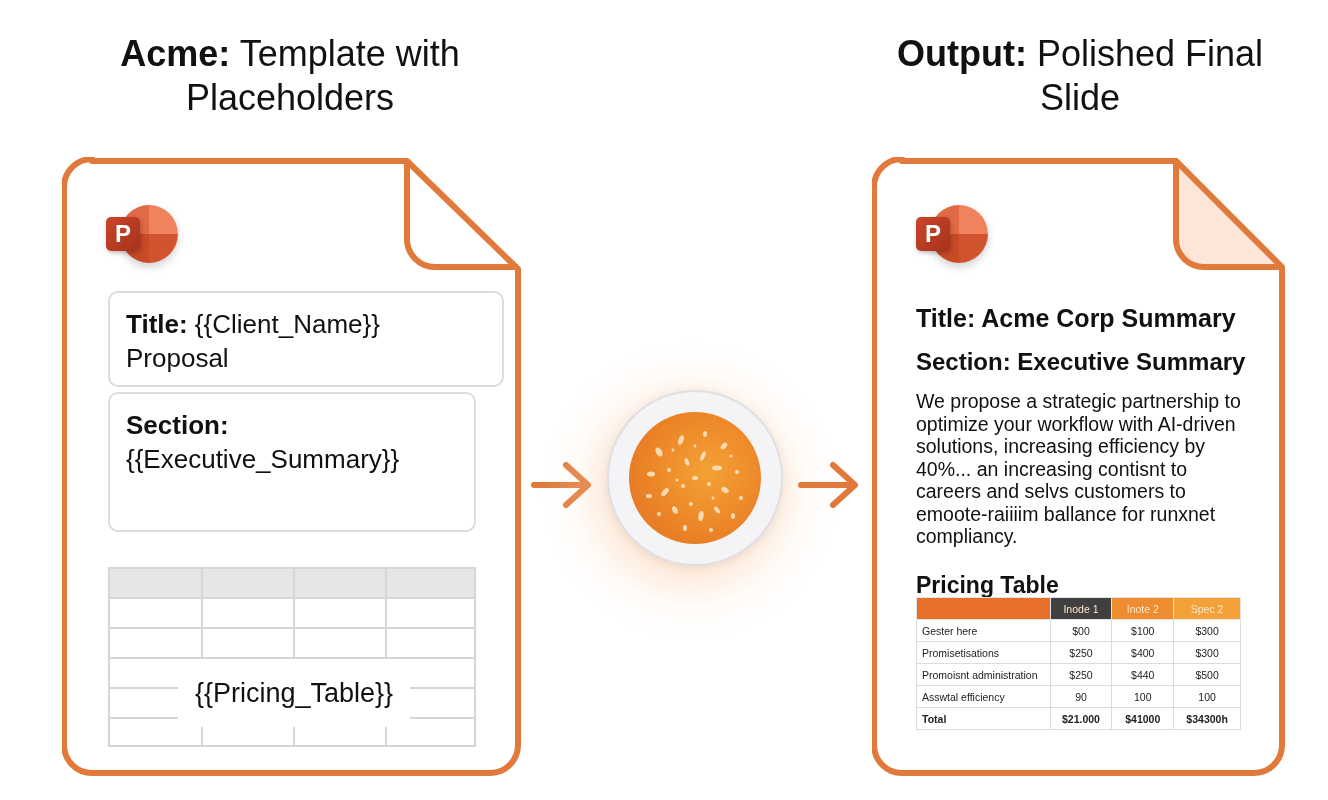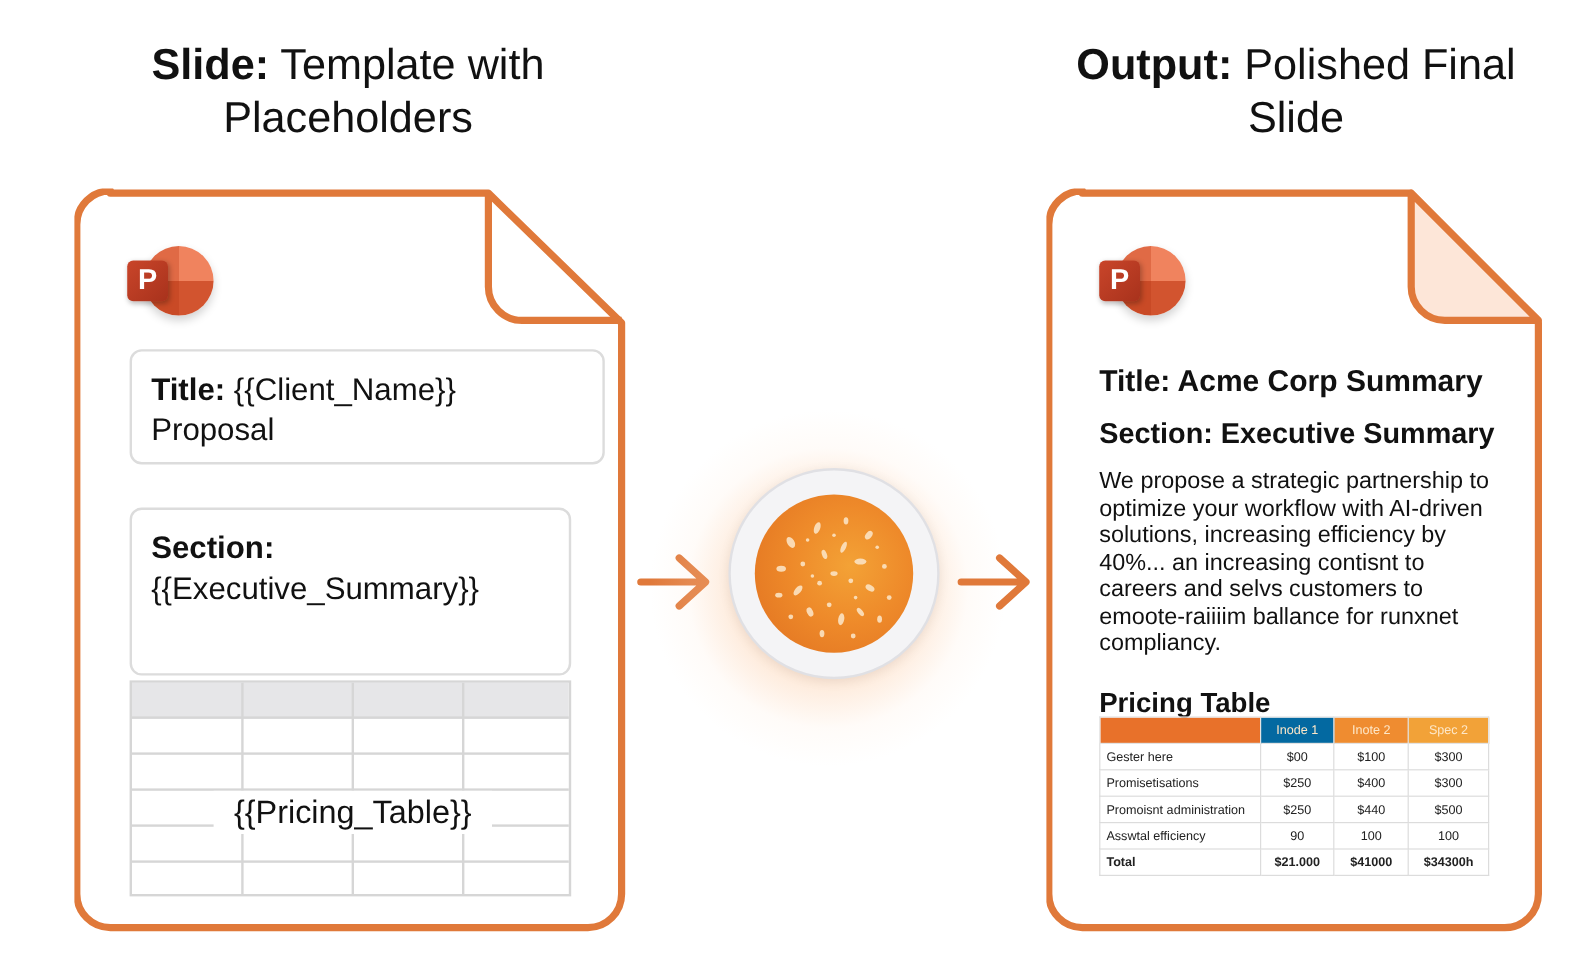--- a/index.html
+++ b/index.html
@@ -27,21 +27,21 @@
   .box { position: absolute; border: 2px solid #dcdcdc; border-radius: 10px; background: #fff;
     padding: 14px 16px; font-size: 26px; line-height: 34px; color: #111; }
   .box b { font-weight: bold; }
 
   .ph-table { position: absolute; left: 46px; top: 410px; width: 368px; height: 180px;
     border: 2px solid #d6d6d6; }
   .ph-table .hdr { position: absolute; left: 0; top: 0; right: 0; height: 30px; background: #e6e6e8; border-bottom: 2px solid #d6d6d6; }
   .ph-table .hl { position: absolute; left: 0; right: 0; height: 0; border-top: 2px solid #d6d6d6; }
   .ph-table .vl { position: absolute; top: 0; bottom: 0; width: 0; border-left: 2px solid #d6d6d6; }
   .ph-table .label { position: absolute; left: 68px; top: 90px; width: 232px; text-align: center;
-    font-size: 27px; line-height: 36px; background: #fff; padding: 0 6px; }
+    font-size: 27px; line-height: 36px; background: #fff; padding: 16px 6px; }
 
   .arrow { position: absolute; }
   #arrow-1 { left: 530px; top: 457px; }
   #arrow-2 { left: 797px; top: 457px; }
 
   .glow { position: absolute; left: 540px; top: 340px; width: 300px; height: 300px; border-radius: 50%;
     background: radial-gradient(circle, rgba(252,176,110,0.65) 0%, rgba(252,190,140,0.35) 35%, rgba(255,230,210,0.15) 55%, rgba(255,255,255,0) 70%); }
   .processor { position: absolute; left: 607px; top: 390px; width: 176px; height: 176px; border-radius: 50%;
     background: #f4f4f6; border: 2px solid #e0e0e4; box-shadow: 0 2px 10px rgba(0,0,0,0.08); }
   .processor .core { position: absolute; left: 20px; top: 20px; width: 132px; height: 132px; border-radius: 50%;
@@ -49,50 +49,50 @@
 
   .out-content { position: absolute; left: 44px; top: 145px; width: 340px; }
   .out-title { font-size: 25px; font-weight: bold; line-height: 32px; color: #111; }
   .out-section { font-size: 24px; font-weight: bold; line-height: 32px; margin-top: 12px; color: #111; }
   .out-body { font-size: 19.5px; line-height: 22.5px; margin-top: 12px; color: #111; }
   .out-pricing { font-size: 23px; font-weight: bold; line-height: 30px; margin-top: 22px; color: #111; }
 
   table.pricing { position: absolute; left: 44px; top: 440px; width: 325px; border-collapse: collapse; font-size: 10.5px; }
   table.pricing th { height: 22px; color: #fde7c8; font-weight: normal; text-align: center; border: 1px solid #e3e3e3; }
   table.pricing th.c0 { background: #e8712a; }
-  table.pricing th.c1 { background: #0369a1; }
+  table.pricing th.c1 { background: #404040; }
   table.pricing th.c2 { background: #ef8c30; }
   table.pricing th.c3 { background: #f2a238; }
   table.pricing td { height: 22px; border: 1px solid #dcdcdc; text-align: center; color: #222; }
   table.pricing td.first { text-align: left; padding-left: 5px; }
   table.pricing tr.total td { font-weight: bold; }
 </style>
 </head>
 <body>
 
 <div class="heading" id="h-in">
-  <b>Slide:</b><span> Template with Placeholders</span>
+  <b>Acme:</b><span> Template with Placeholders</span>
 </div>
 <div class="heading" id="h-out">
   <b>Output:</b><span> Polished Final Slide</span>
 </div>
 
 <div class="doc" id="doc-in">
   <svg class="shape" width="460" height="620" viewBox="0 0 460 620">
     <path d="M30 4 H345 L456 112 V588 a28 28 0 0 1 -28 28 H30 a28 28 0 0 1 -28 -28 V30 a28 28 0 0 1 28 -28 Z" fill="#fff" stroke="#e0793a" stroke-width="6" stroke-linejoin="round"></path>
     <path d="M345 4 V82 a28 28 0 0 0 28 28 H456" fill="none" stroke="#e0793a" stroke-width="6" stroke-linejoin="round"></path>
   </svg>
   <div class="ppt" style="left:44px;top:44px;">
     <div class="circle"></div>
       <div class="square">P</div>
   </div>
   <div class="box" style="left:46px;top:134px;width:396px;height:96px;">
     <b>Title:</b><span> {{Client_Name}} Proposal</span>
   </div>
-  <div class="box" style="left:46px;top:266px;width:368px;height:140px;">
+  <div class="box" style="left:46px;top:235px;width:368px;height:140px;">
     <b>Section:</b><br>
     <span>{{Executive_Summary}}</span>
   </div>
   <div class="ph-table">
     <div class="hdr"></div>
     <div class="hl" style="top:58px"></div>
     <div class="hl" style="top:88px"></div>
     <div class="hl" style="top:118px"></div>
     <div class="hl" style="top:148px"></div>
     <div class="vl" style="left:91px"></div>

